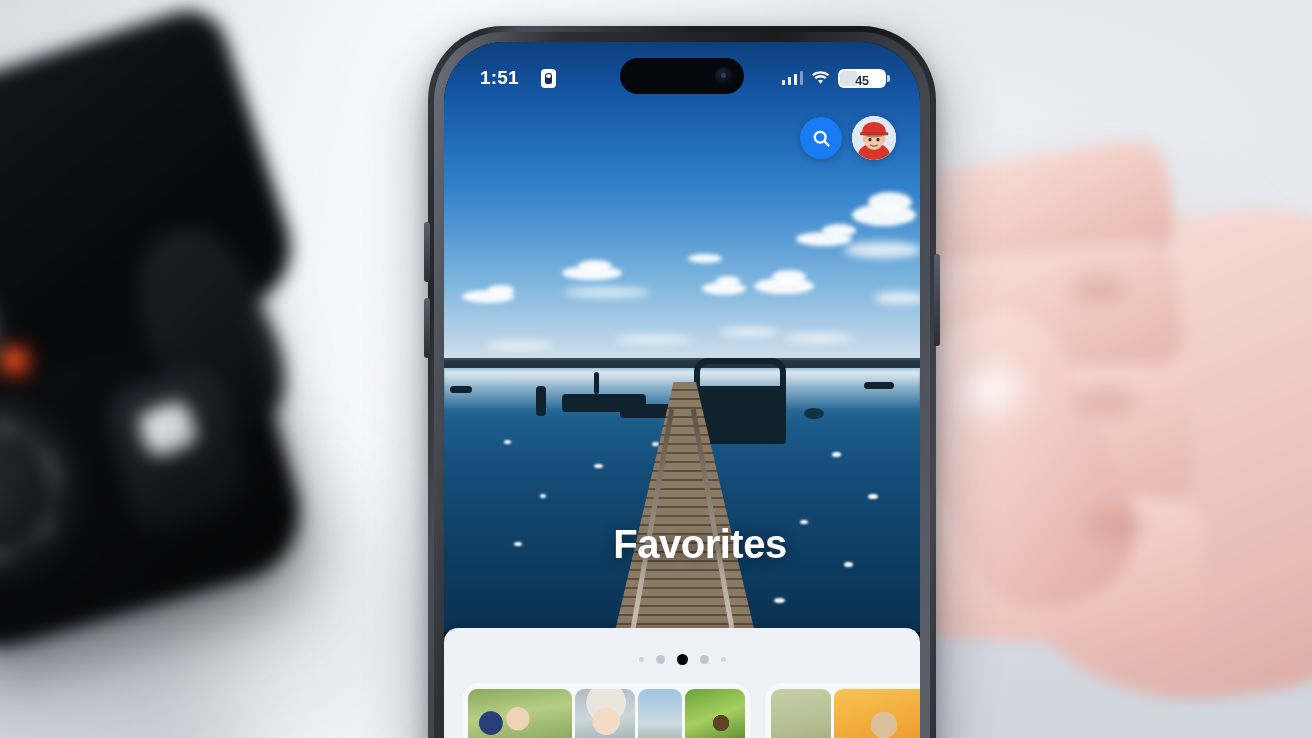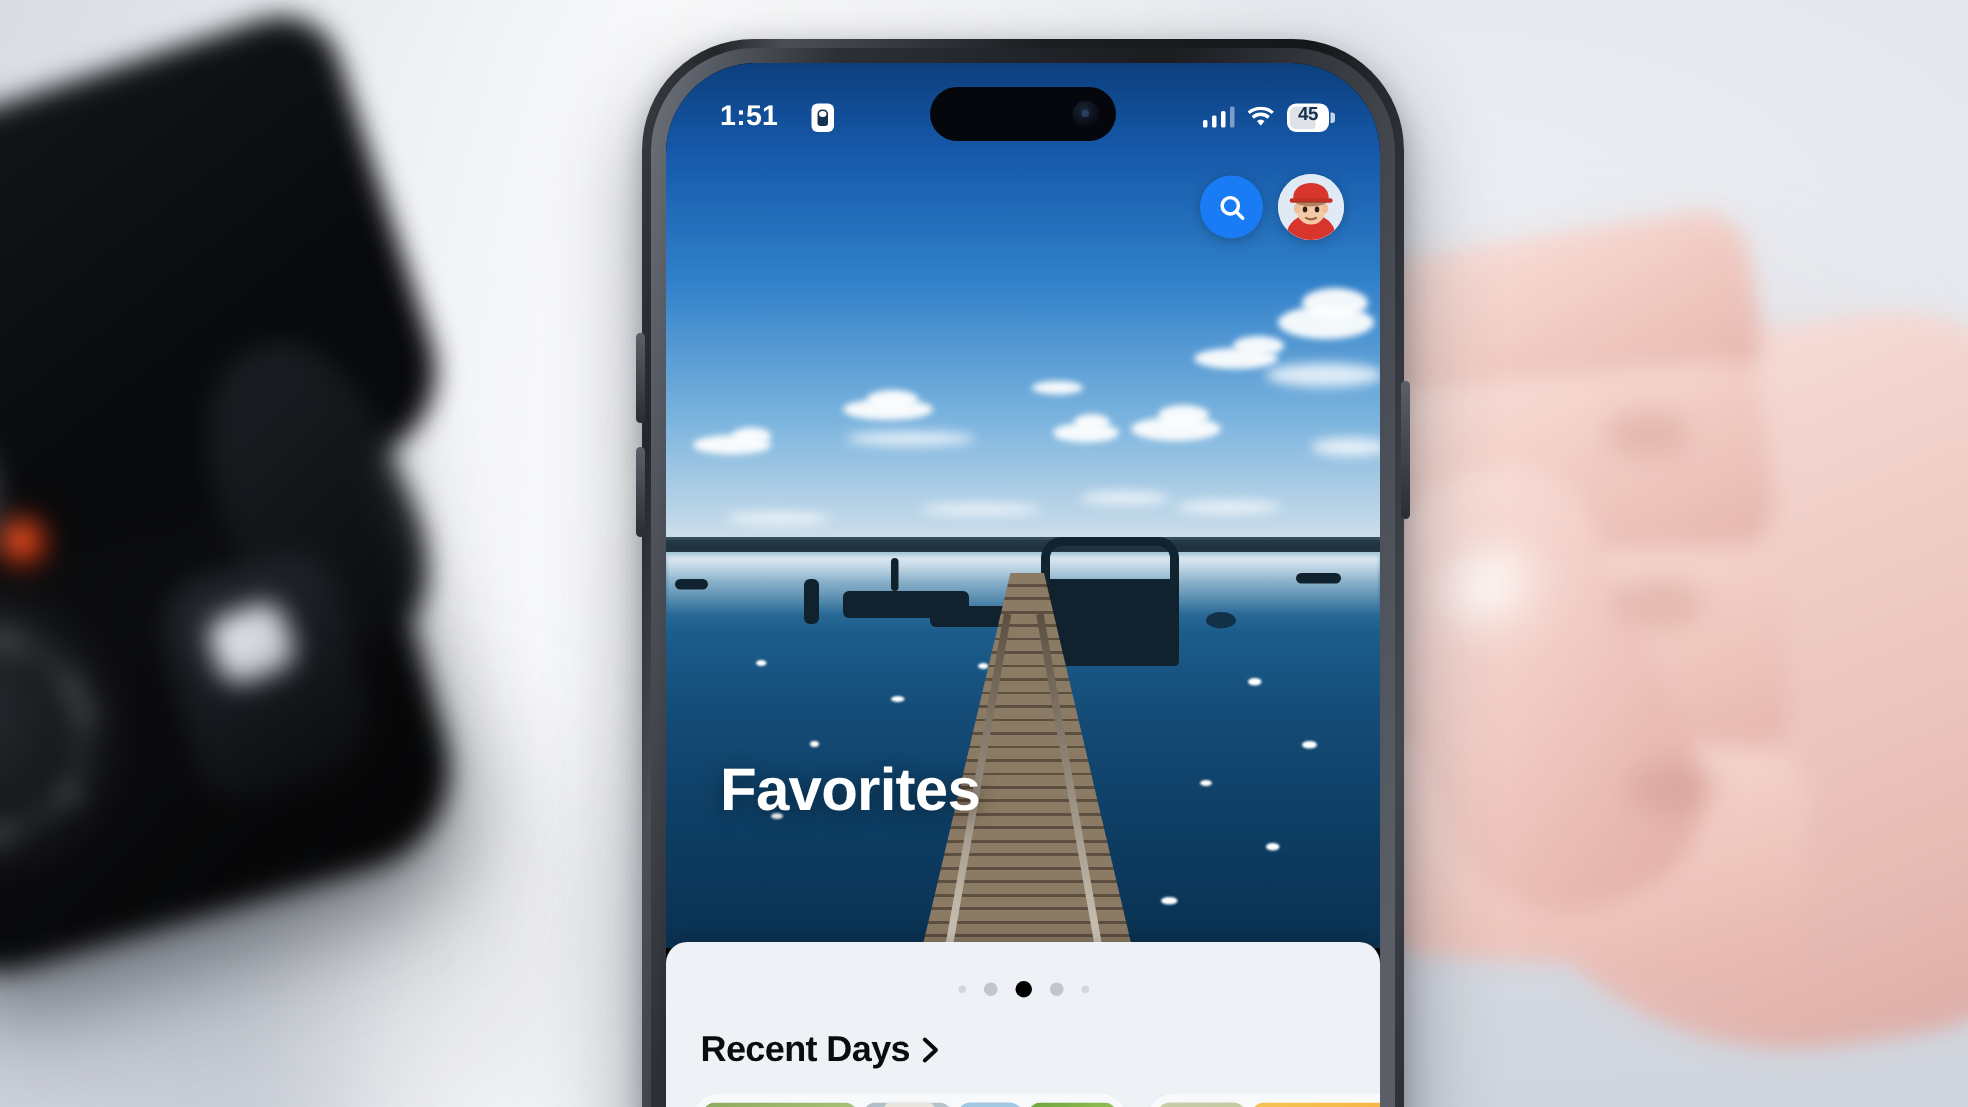--- a/index.html
+++ b/index.html
@@ -184,21 +184,21 @@
   }
   .boat{ position:absolute; background:#10222e; border-radius:4px; }
   .boat-canopy{
     position:absolute; border:6px solid #11232f; border-bottom:none;
     border-radius:14px 14px 0 0; background:transparent;
   }
   .buoy{ position:absolute; background:#123046; border-radius:50%; }
 
   
   .hero-title{
-    position:absolute; left:0; right:0; top:463px; 
+    position:absolute; left:0; right:0; top:480px; text-align:center;
     pointer-events:none;
     padding-left:36px;
   }
   .hero-title h1{
     font-size:40px; font-weight:bold; color:#ffffff; letter-spacing:-.5px;
     text-shadow:0 2px 14px rgba(0,0,0,.45);
   }
   .hero-sub{
     margin-top:6px; display:flex; align-items:center; justify-content:center; gap:8px;
   }
@@ -232,22 +232,22 @@
   }
   .sb-right{ display:flex; align-items:center; gap:8px; }
   .bars{ display:flex; align-items:flex-end; gap:2.5px; height:14px; }
   .bars b{ display:block; width:3.5px; background:#fff; border-radius:1px; }
   .bars b:nth-child(1){ height:5px; }
   .bars b:nth-child(2){ height:8px; }
   .bars b:nth-child(3){ height:11px; }
   .bars b:nth-child(4){ height:14px; background:rgba(255,255,255,.45); }
   .wifi{ width:19px; height:14px; position:relative; }
   .battery{
-    width:28px; height:19px; border-radius:6px; background:#fff;
-    display:flex; align-items:flex-start; justify-content:center; position:relative;
+    width:48px; height:19px; border-radius:6px; background:#fff;
+    display:flex; align-items:flex-end; justify-content:center; position:relative;
   }
   .battery:before{
     content:""; position:absolute; left:2px; top:2px; bottom:2px; width:17px;
     border-radius:4px 2px 2px 4px; background:#dfe3e8;
   }
   .battery span{
     position:relative; font-size:12.5px; font-weight:bold; color:#14314f; letter-spacing:-.3px;
   }
   .battery:after{
     content:""; position:absolute; right:-3.5px; top:6px; width:3px; height:7px;
@@ -514,28 +514,20 @@
 
       <div class="sheet">
         <div class="dots">
           <i class="d-xs"></i>
           <i class="d-sm"></i>
           <i class="d-active"></i>
           <i class="d-sm"></i>
           <i class="d-xs"></i>
         </div>
 
-        <div class="section-head">
-          <h2>Recent Days</h2>
-          <span class="chev">
-            <svg viewBox="0 0 13 20" width="13" height="20" fill="none" stroke="#0b0c0e" stroke-width="2.6" stroke-linecap="round" stroke-linejoin="round">
-              <polyline points="2.5,3 10,10 2.5,17"></polyline>
-            </svg>
-          </span>
-        </div>
 
         <div class="cards">
           <div class="card">
             <div class="thumb-grp">
               <div class="thumb-img wide ph-people"></div>
               <div class="thumb-img ph-elder"></div>
               <div class="thumb-img narrow ph-sky"></div>
               <div class="thumb-img ph-green"></div>
             </div>
           </div>

